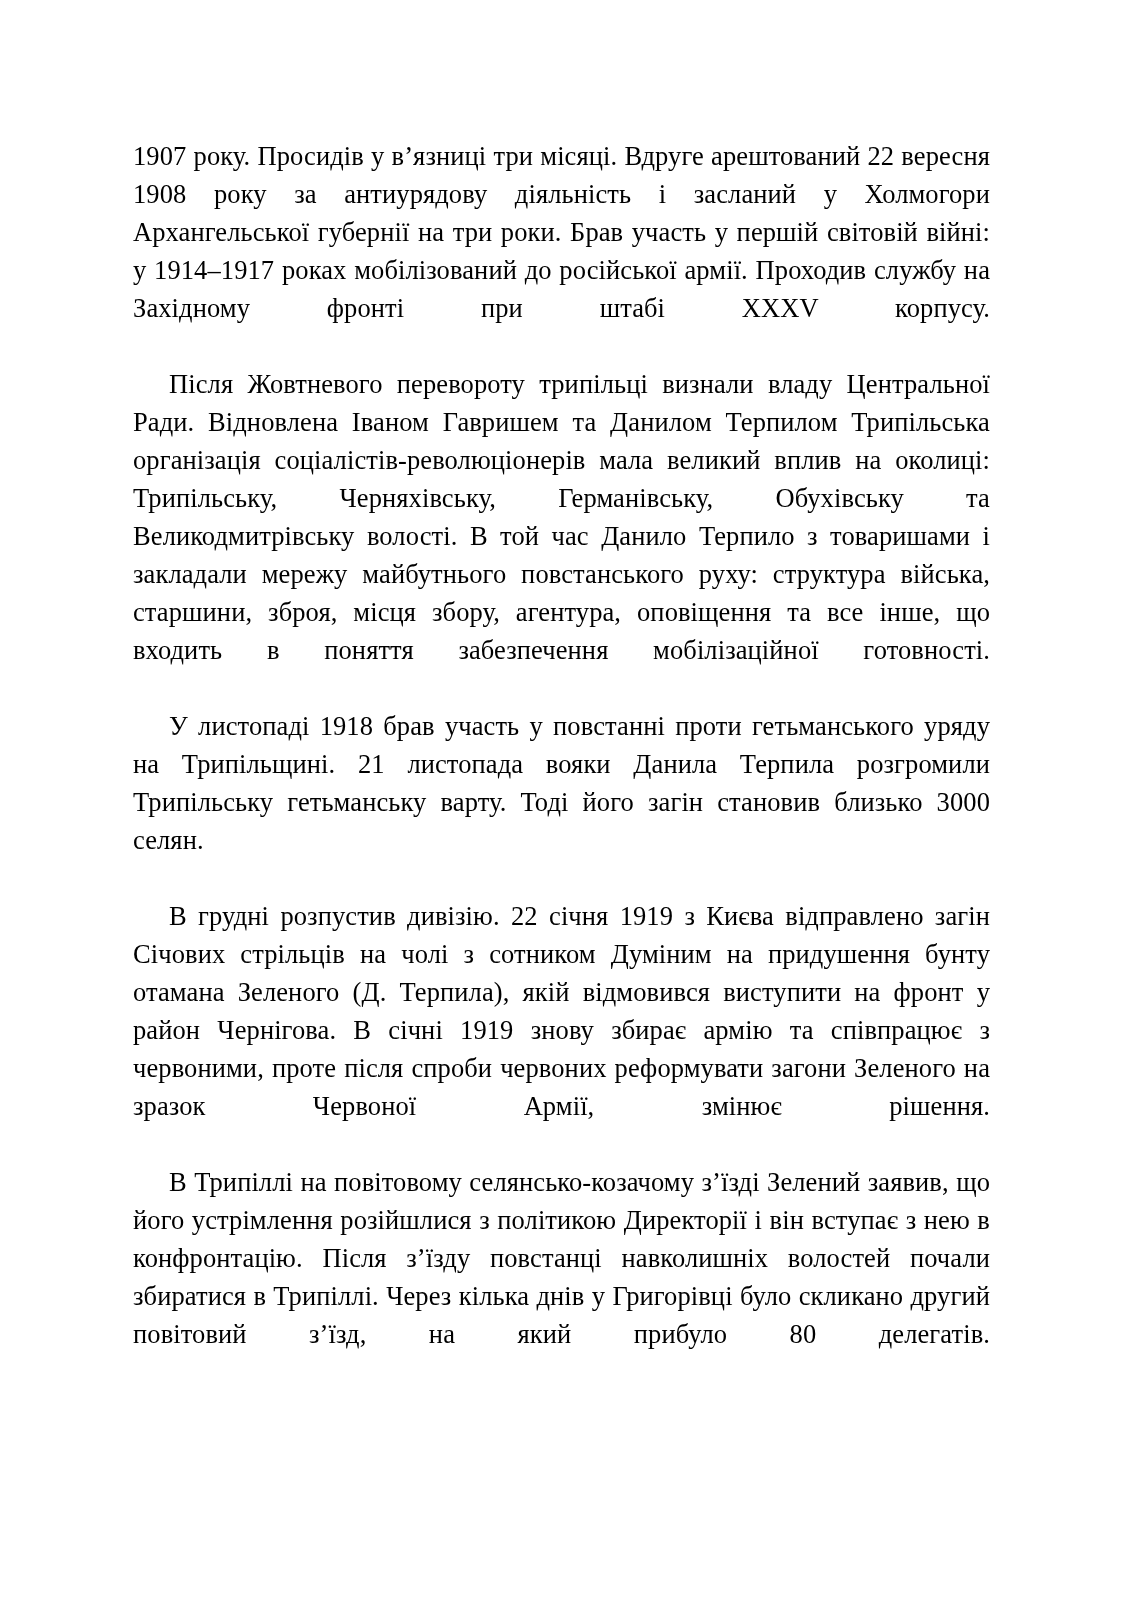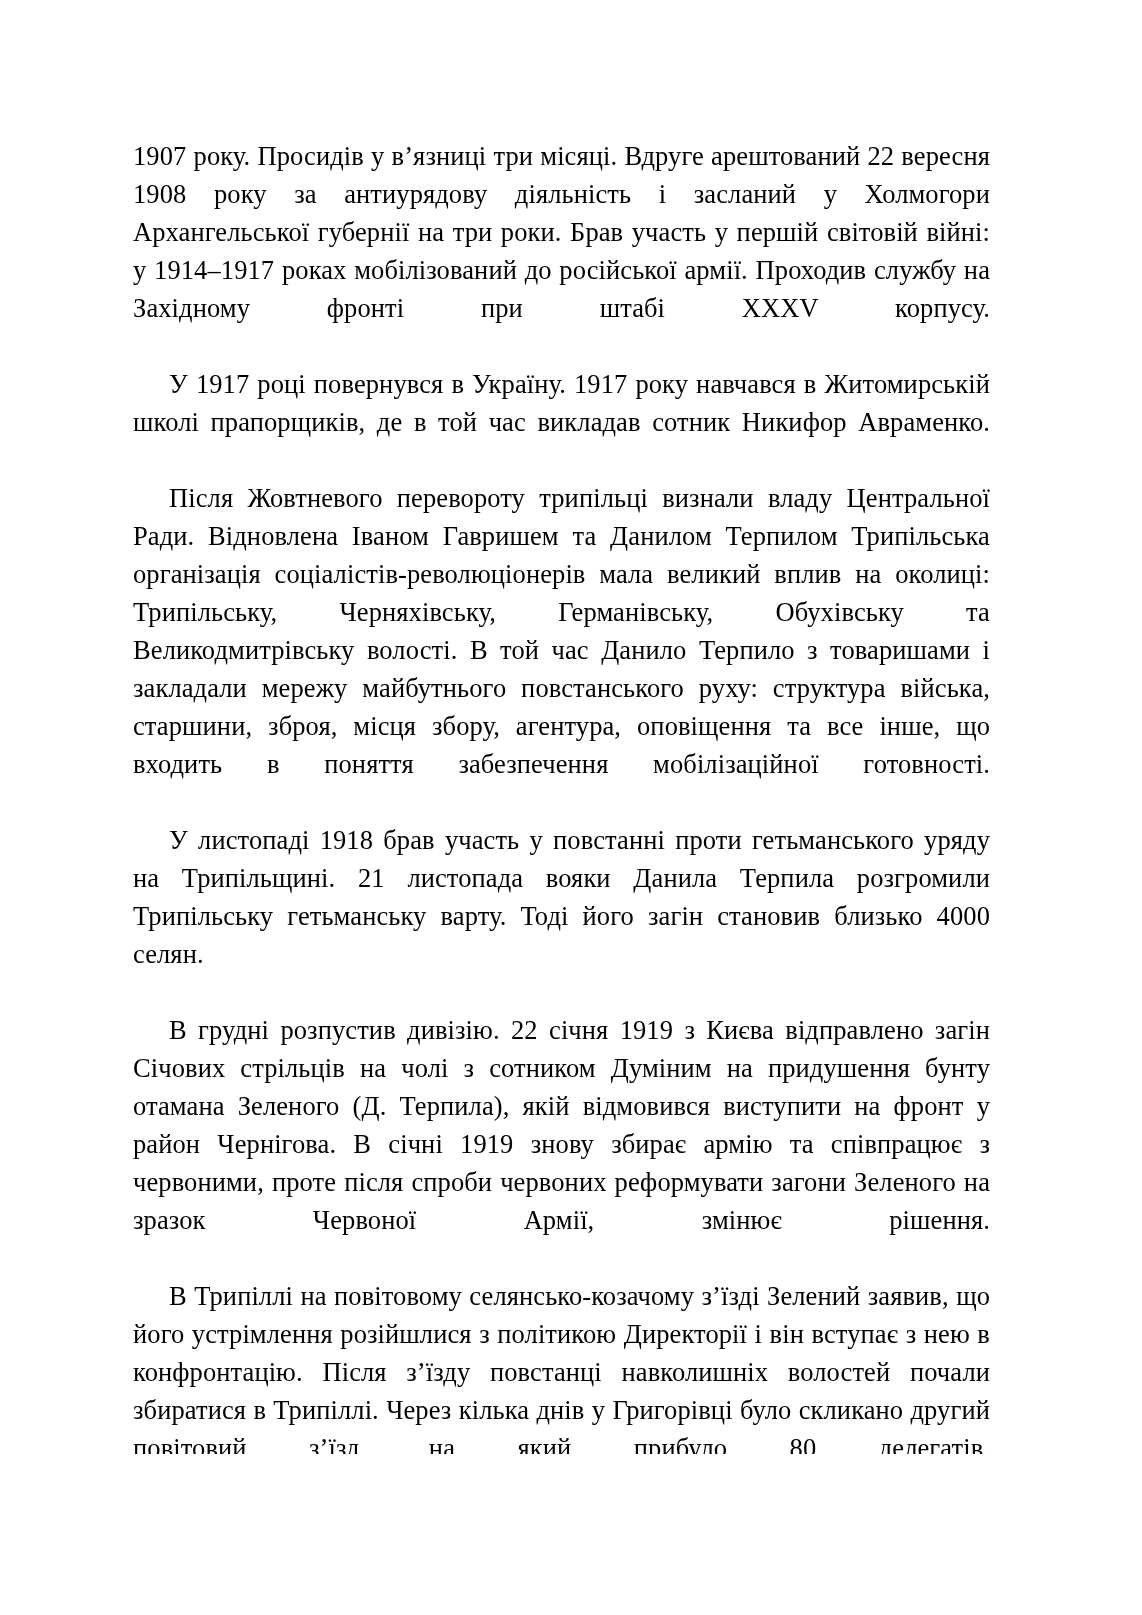--- a/index.html
+++ b/index.html
@@ -68,25 +68,24 @@
 </style>
 </head>
 <body>
 
 <div id="page">
 
   <div id="text-block">
 
     <p class="para continuation">1907 року. Просидів у в’язниці три місяці. Вдруге арештований 22 вересня 1908 року за антиурядову діяльність і засланий у Холмогори Архангельської губернії на три роки. Брав участь у першій світовій війні: у 1914–1917 роках мобілізований до російської армії. Проходив службу на Західному фронті при штабі XXXV корпусу.</p>
 
-    <p class="para">У 1917 році повернувся в Україну. 1917 року навчався в Житомирській школі прапорщиків, де в той час викладав сотник Никифор Авраменко.</p>
 
     <p class="para">Після Жовтневого перевороту трипільці визнали владу Центральної Ради. Відновлена Іваном Гавришем та Данилом Терпилом Трипільська організація соціалістів-революціонерів мала великий вплив на околиці: Трипільську, Черняхівську, Германівську, Обухівську та Великодмитрівську волості. В той час Данило Терпило з товаришами і закладали мережу майбутнього повстанського руху: структура війська, старшини, зброя, місця збору, агентура, оповіщення та все інше, що входить в поняття забезпечення мобілізаційної готовності.</p>
 
-    <p class="para">У листопаді 1918 брав участь у повстанні проти гетьманського уряду на Трипільщині. 21 листопада вояки Данила Терпила розгромили Трипільську гетьманську варту. Тоді його загін становив близько 4000 селян.</p>
+    <p class="para">У листопаді 1918 брав участь у повстанні проти гетьманського уряду на Трипільщині. 21 листопада вояки Данила Терпила розгромили Трипільську гетьманську варту. Тоді його загін становив близько 3000 селян.</p>
 
 
     <p class="para">В грудні розпустив дивізію. 22 січня 1919 з Києва відправлено загін Січових стрільців на чолі з сотником Думіним на придушення бунту отамана Зеленого (Д. Терпила), якій відмовився виступити на фронт у район Чернігова. В січні 1919 знову збирає армію та співпрацює з червоними, проте після спроби червоних реформувати загони Зеленого на зразок Червоної Армії, змінює рішення.</p>
 
     <p class="para">В Трипіллі на повітовому селянсько-козачому з’їзді Зелений заявив, що його устрімлення розійшлися з політикою Директорії і він вступає з нею в конфронтацію. Після з’їзду повстанці навколишніх волостей почали збиратися в Трипіллі. Через кілька днів у Григорівці було скликано другий повітовий з’їзд, на який прибуло 80 делегатів.</p>
 
   </div>
 
   <div id="page-number">8</div>
 

